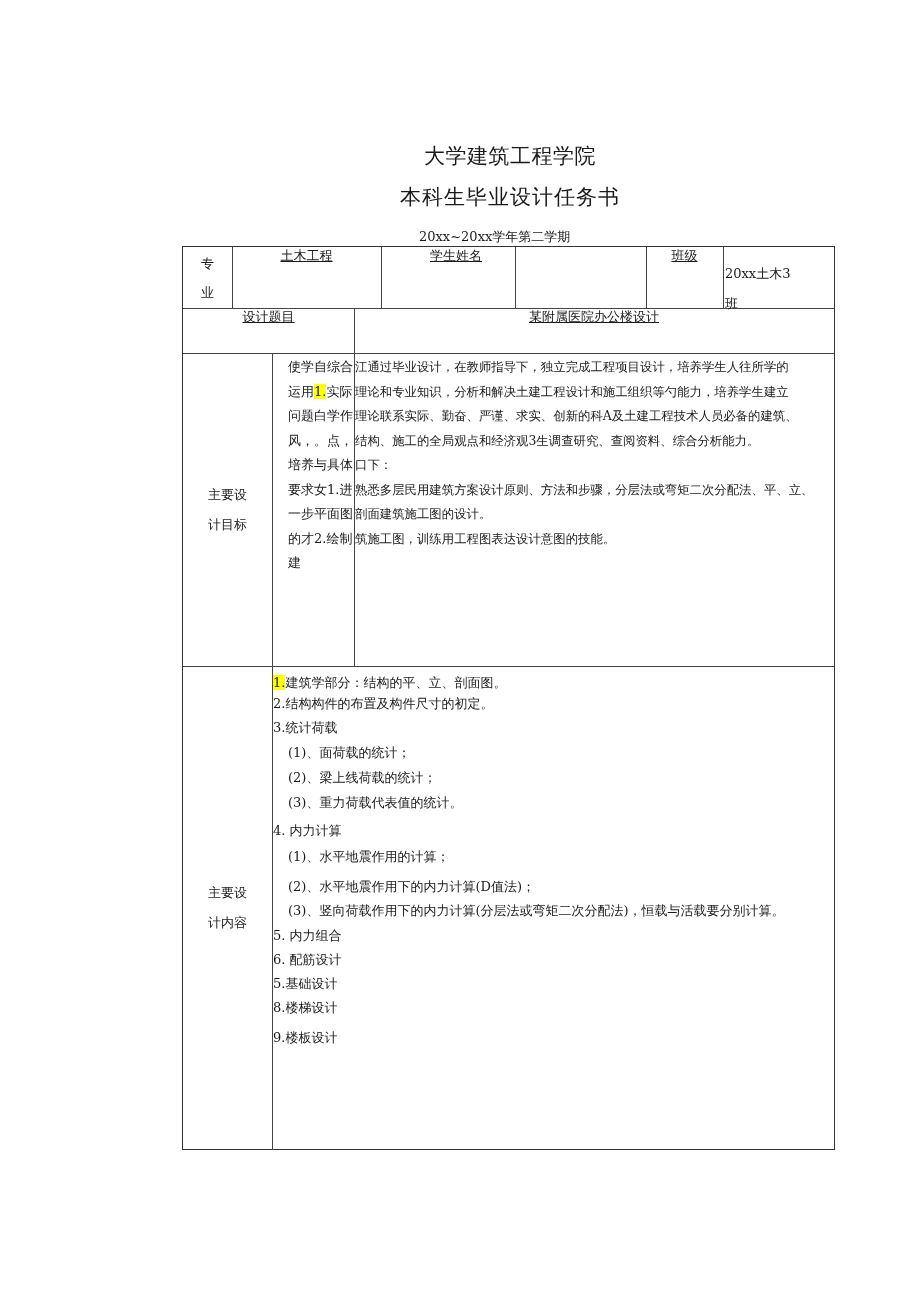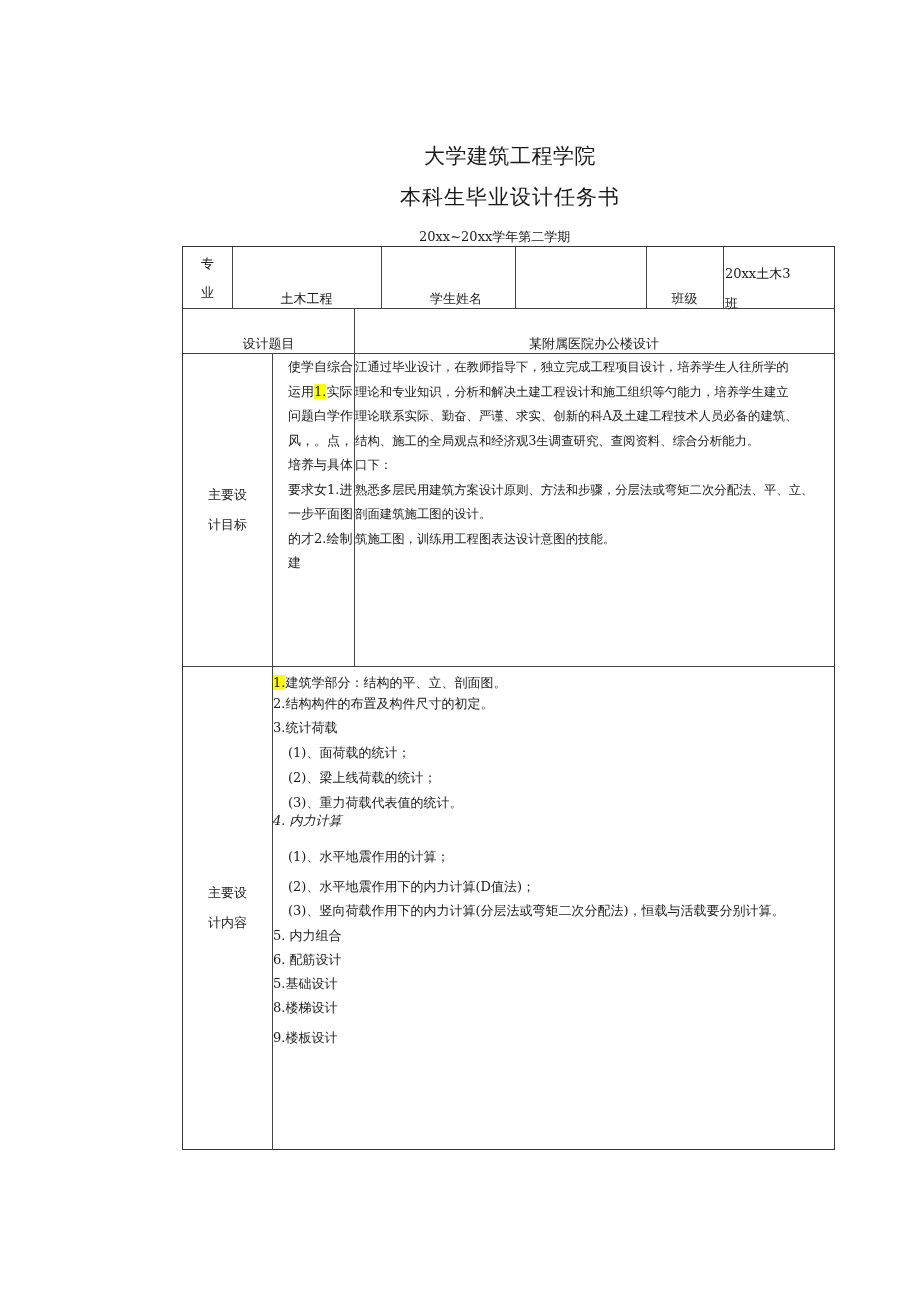--- a/index.html
+++ b/index.html
@@ -57,23 +57,24 @@
       width: 1px;
       background: #444;
     }
     .hline {
       position: absolute;
       height: 1px;
       background: #444;
     }
     .center {
       display: flex;
-      align-items: flex-end;
+      align-items: flex-start;
       justify-content: center;
       text-align: center;
+      text-decoration: underline;
     }
     .hl {
       background: #ffff00;
     }
     .stack-label {
       line-height: 30px;
       text-align: center;
     }
     .left-frag {
       line-height: 24.5px;
@@ -183,21 +184,21 @@
       <div>计内容</div>
     </div>
   </div>
   <div class="cell content-list" style="left:89px; top:419px; width:562px; height:484px; overflow:hidden;">
     <div style="position:absolute; left:1px; top:5px; line-height:24px;"><span class="hl">1.</span><span>建筑学部分：结构的平、立、剖面图。</span></div>
     <div style="position:absolute; left:1px; top:29px;">2.结构构件的布置及构件尺寸的初定。</div>
     <div style="position:absolute; left:1px; top:53px;">3.统计荷载</div>
     <div style="position:absolute; left:16px; top:78px;">(1)、面荷载的统计；</div>
     <div style="position:absolute; left:16px; top:103px;">(2)、梁上线荷载的统计；</div>
     <div style="position:absolute; left:16px; top:128px;">(3)、重力荷载代表值的统计。</div>
-    <div style="position:absolute; left:1px; top:146px;font-style:italic;">4. 内力计算</div>
+    <div style="position:absolute; left:1px; top:156px;">4. 内力计算</div>
     <div style="position:absolute; left:16px; top:182px;">(1)、水平地震作用的计算；</div>
     <div style="position:absolute; left:16px; top:212px;">(2)、水平地震作用下的内力计算(D值法)；</div>
     <div style="position:absolute; left:16px; top:236px;">(3)、竖向荷载作用下的内力计算(分层法或弯矩二次分配法)，恒载与活载要分别计算。</div>
     <div style="position:absolute; left:1px; top:261px;">5. 内力组合</div>
     <div style="position:absolute; left:1px; top:285px;">6. 配筋设计</div>
     <div style="position:absolute; left:1px; top:309px;">5.基础设计</div>
     <div style="position:absolute; left:1px; top:333px;">8.楼梯设计</div>
     <div style="position:absolute; left:1px; top:363px;">9.楼板设计</div>
   </div>
 </div>

